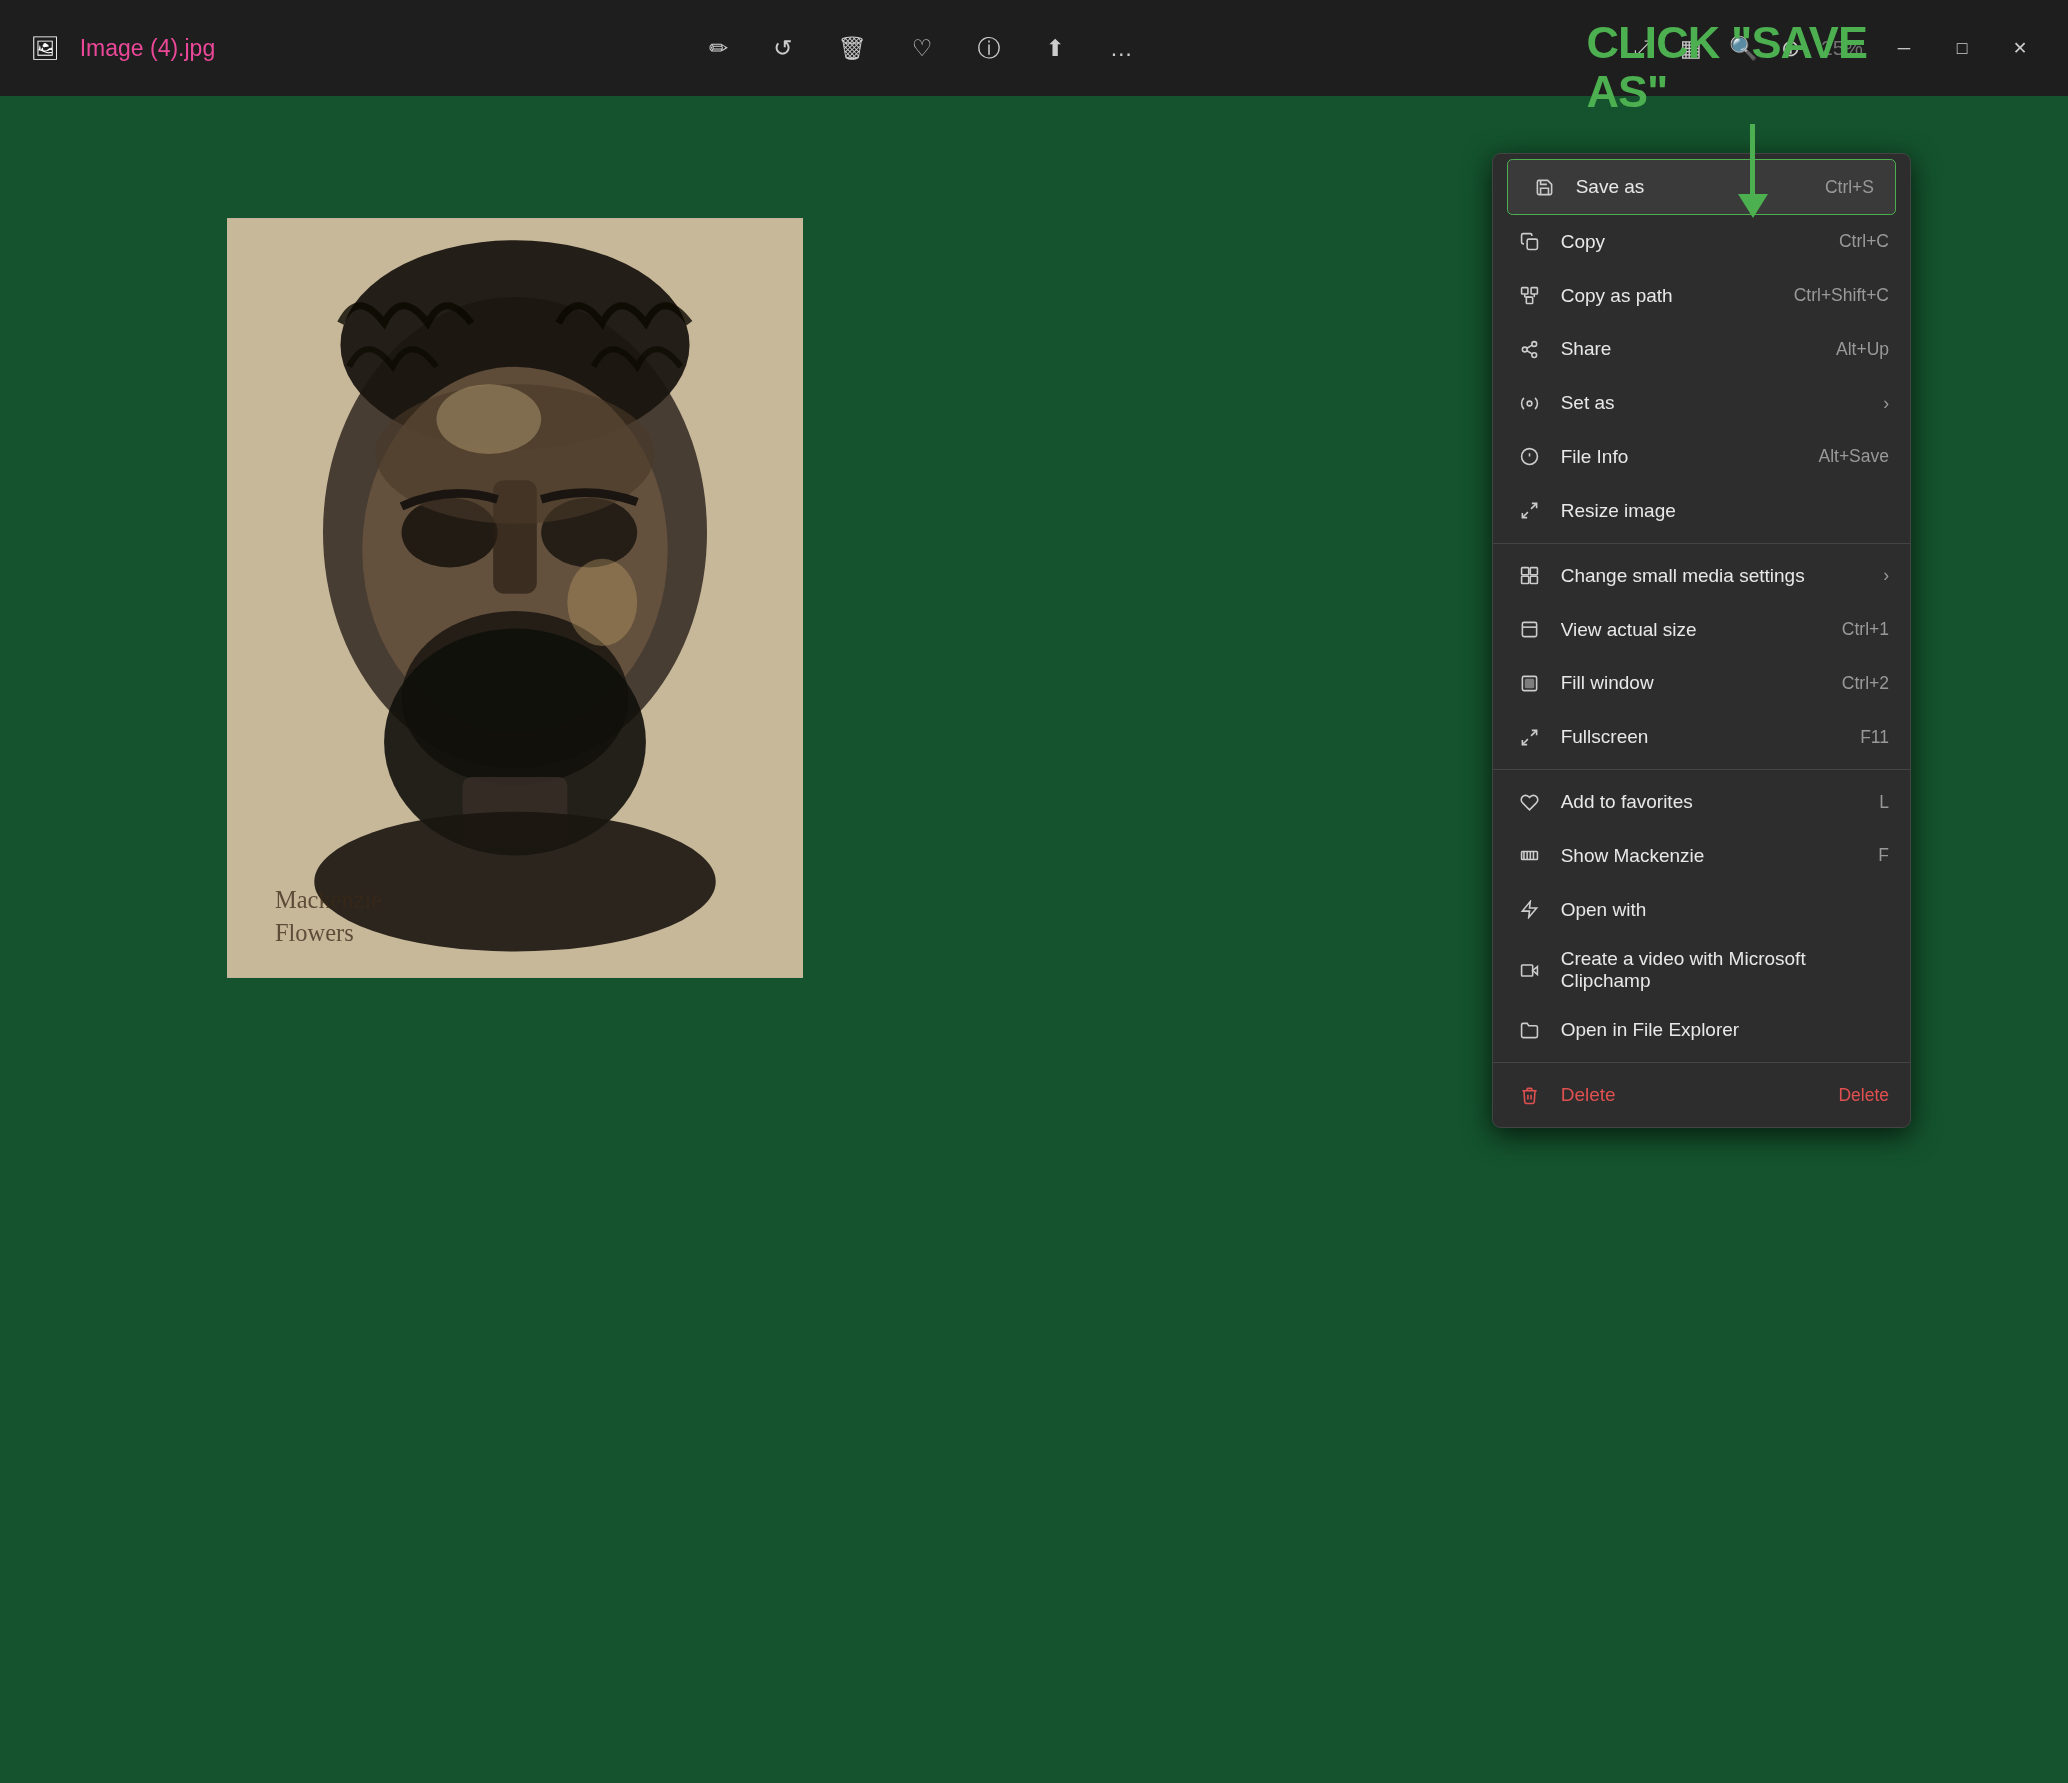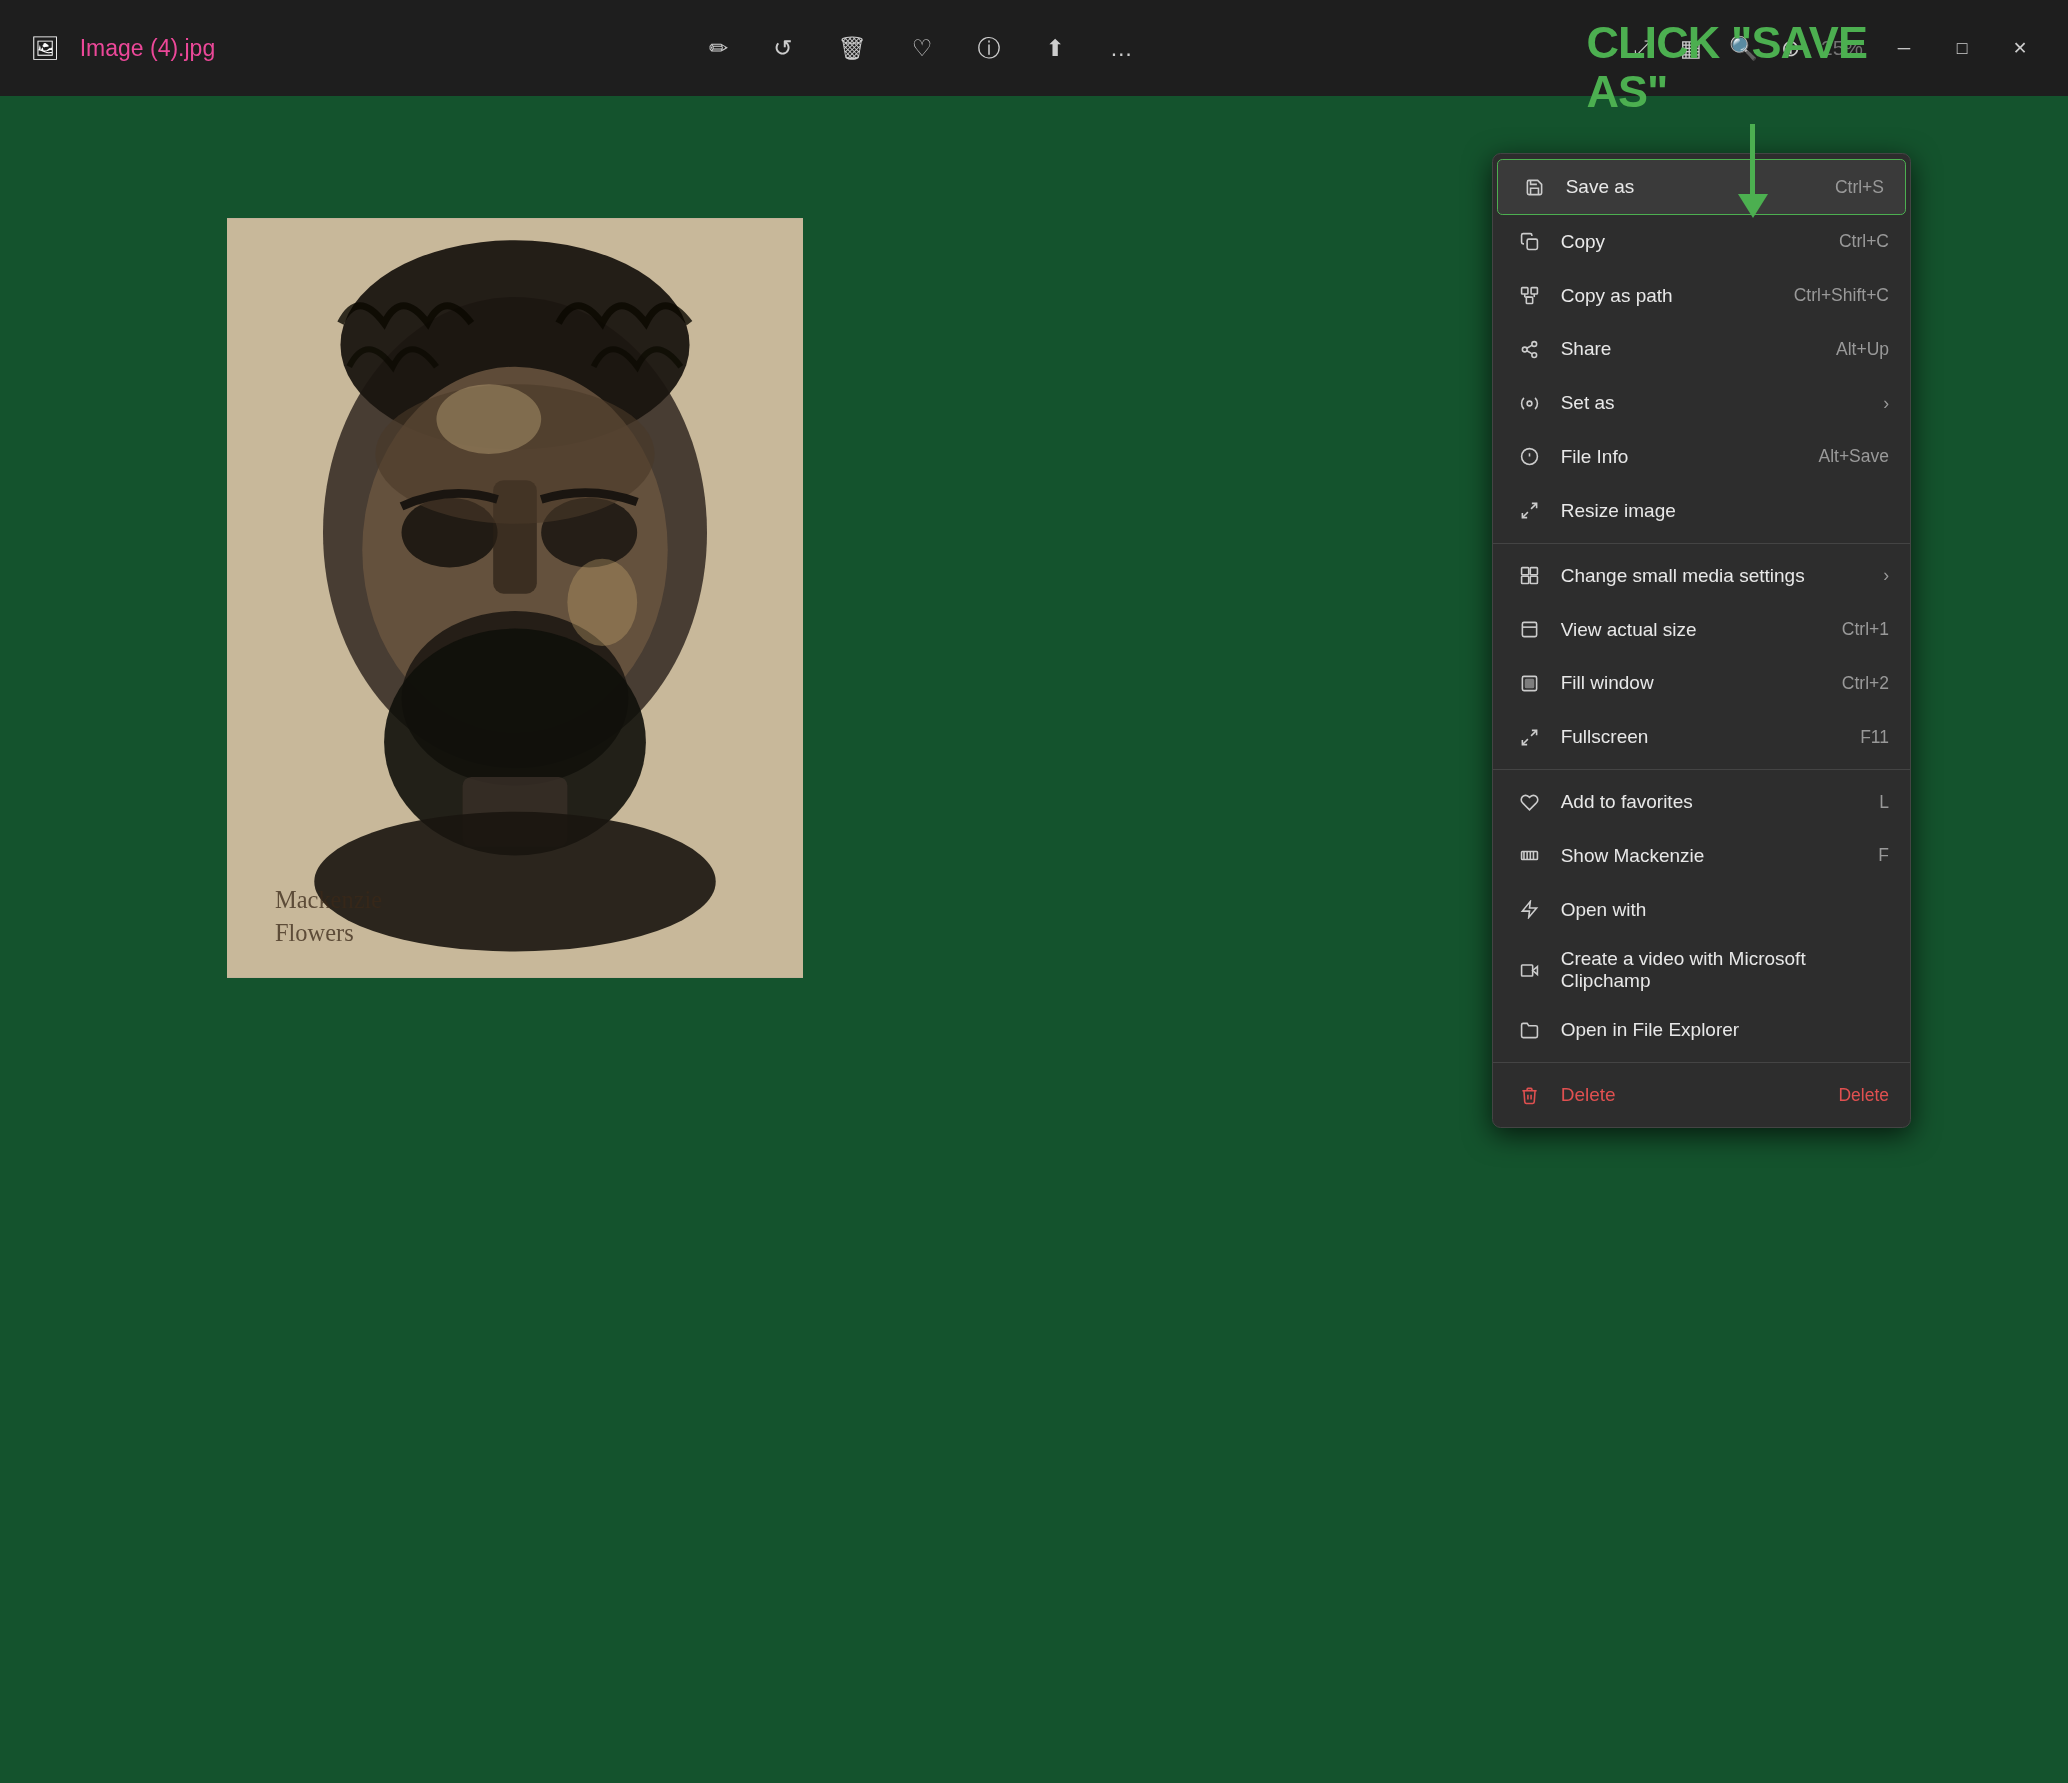--- a/index.html
+++ b/index.html
@@ -131,21 +131,21 @@
       align-items: center;
       padding: 11.4px 21px;
       cursor: pointer;
       position: relative;
       min-height: 45px;
     }
     .menu-item.highlighted {
       background: #3a3a3a;
       border: 1.7px solid #4caf50;
       border-radius: 5.2px;
-      margin: 0 4px;
+      margin: 0 14px;
     }
     .menu-item-icon {
       width: 31px;
       height: 31px;
       display: flex;
       align-items: center;
       justify-content: center;
       margin-right: 15.7px;
       color: #ccc;
       font-size: 17.5px;

